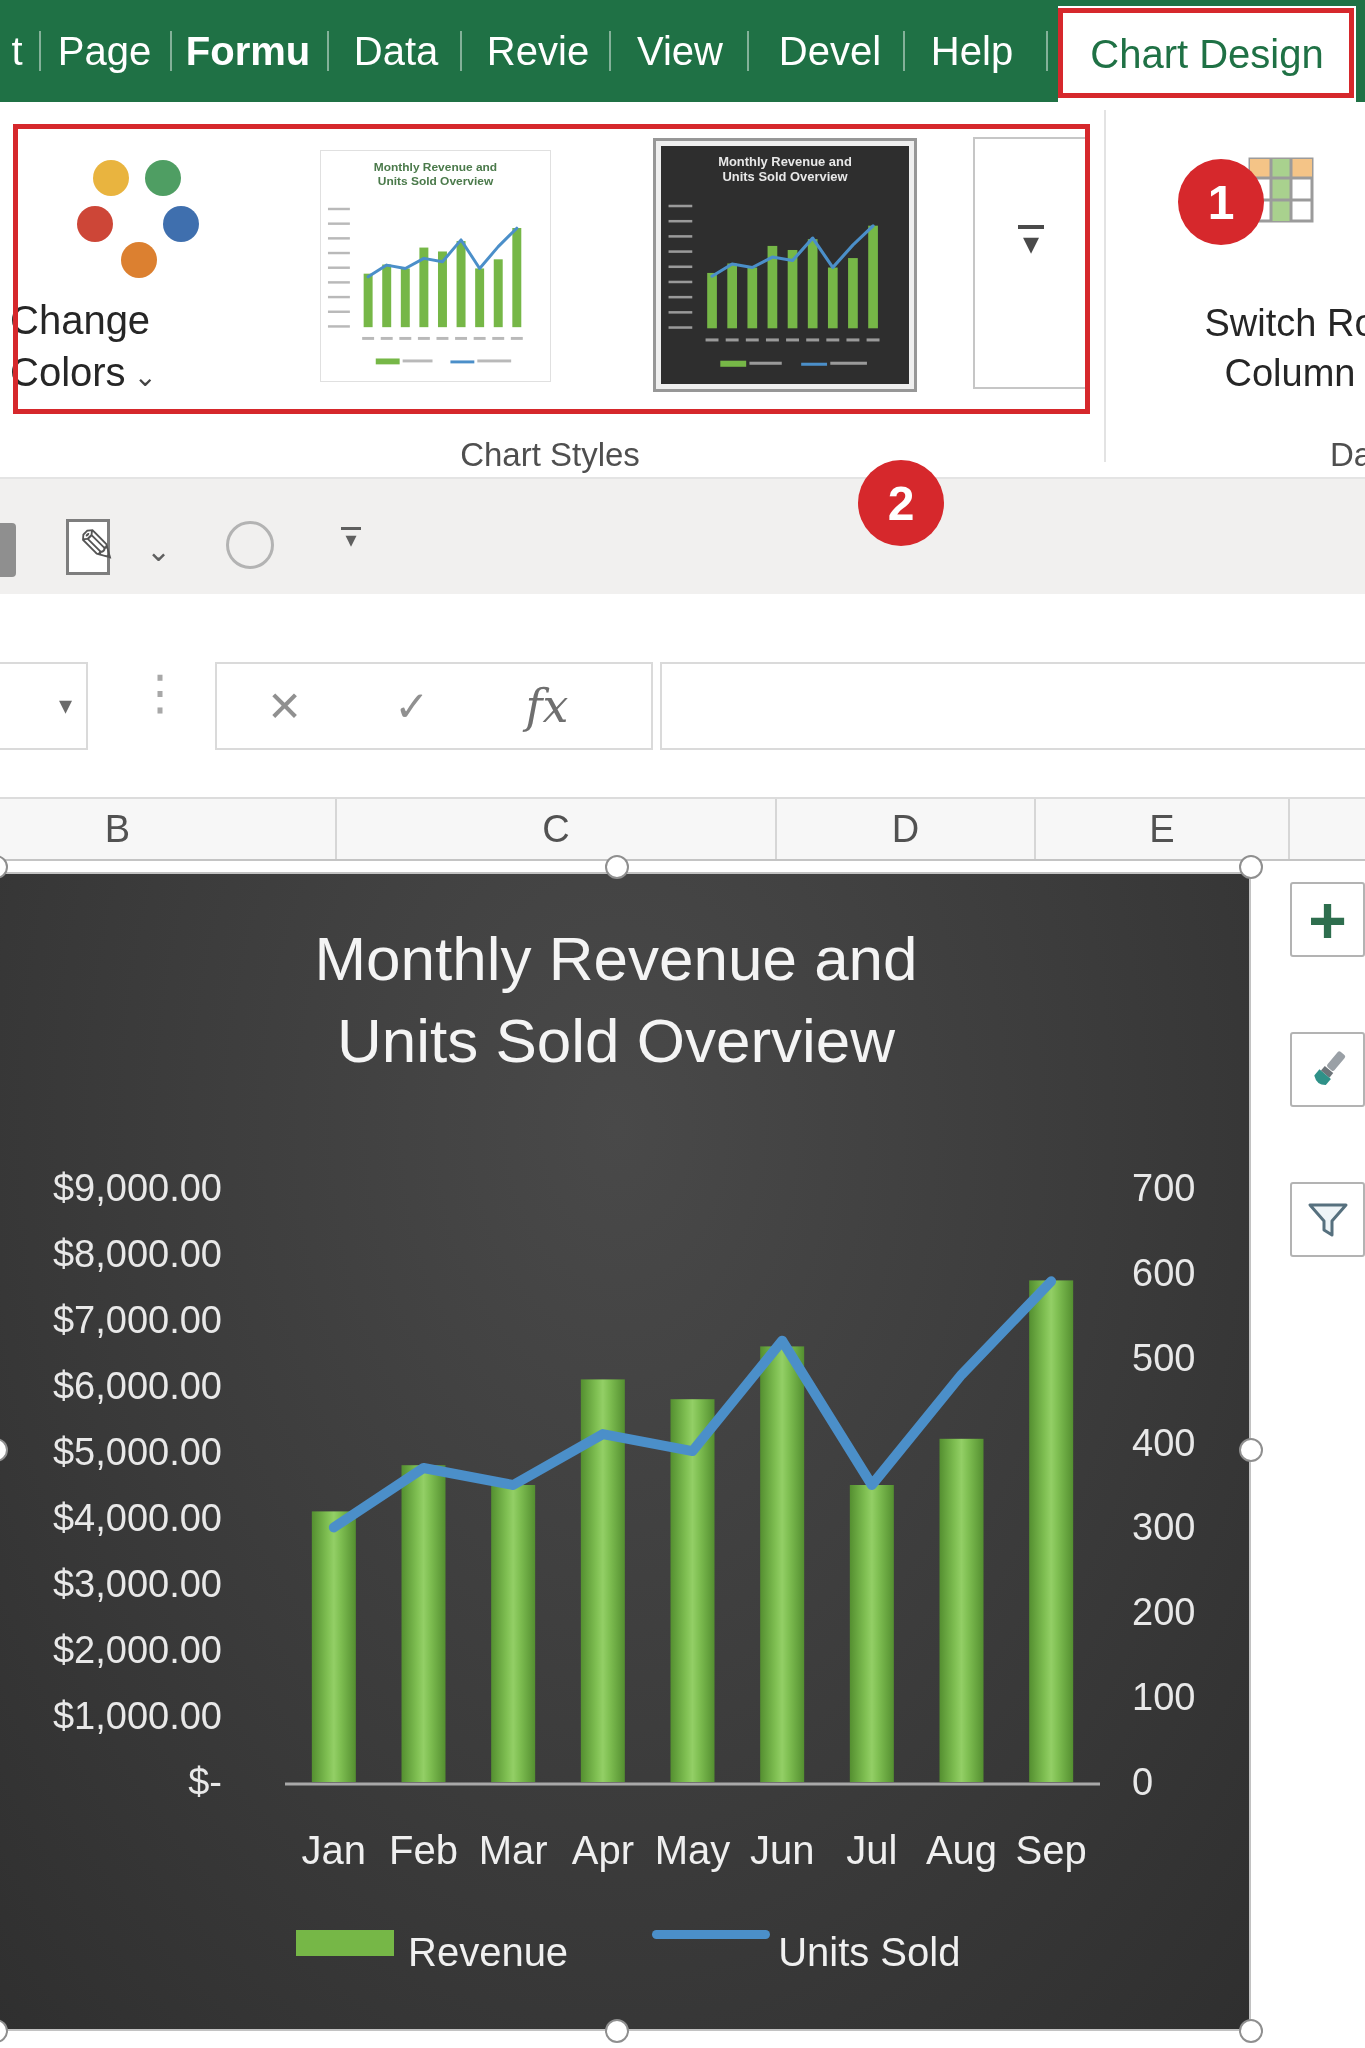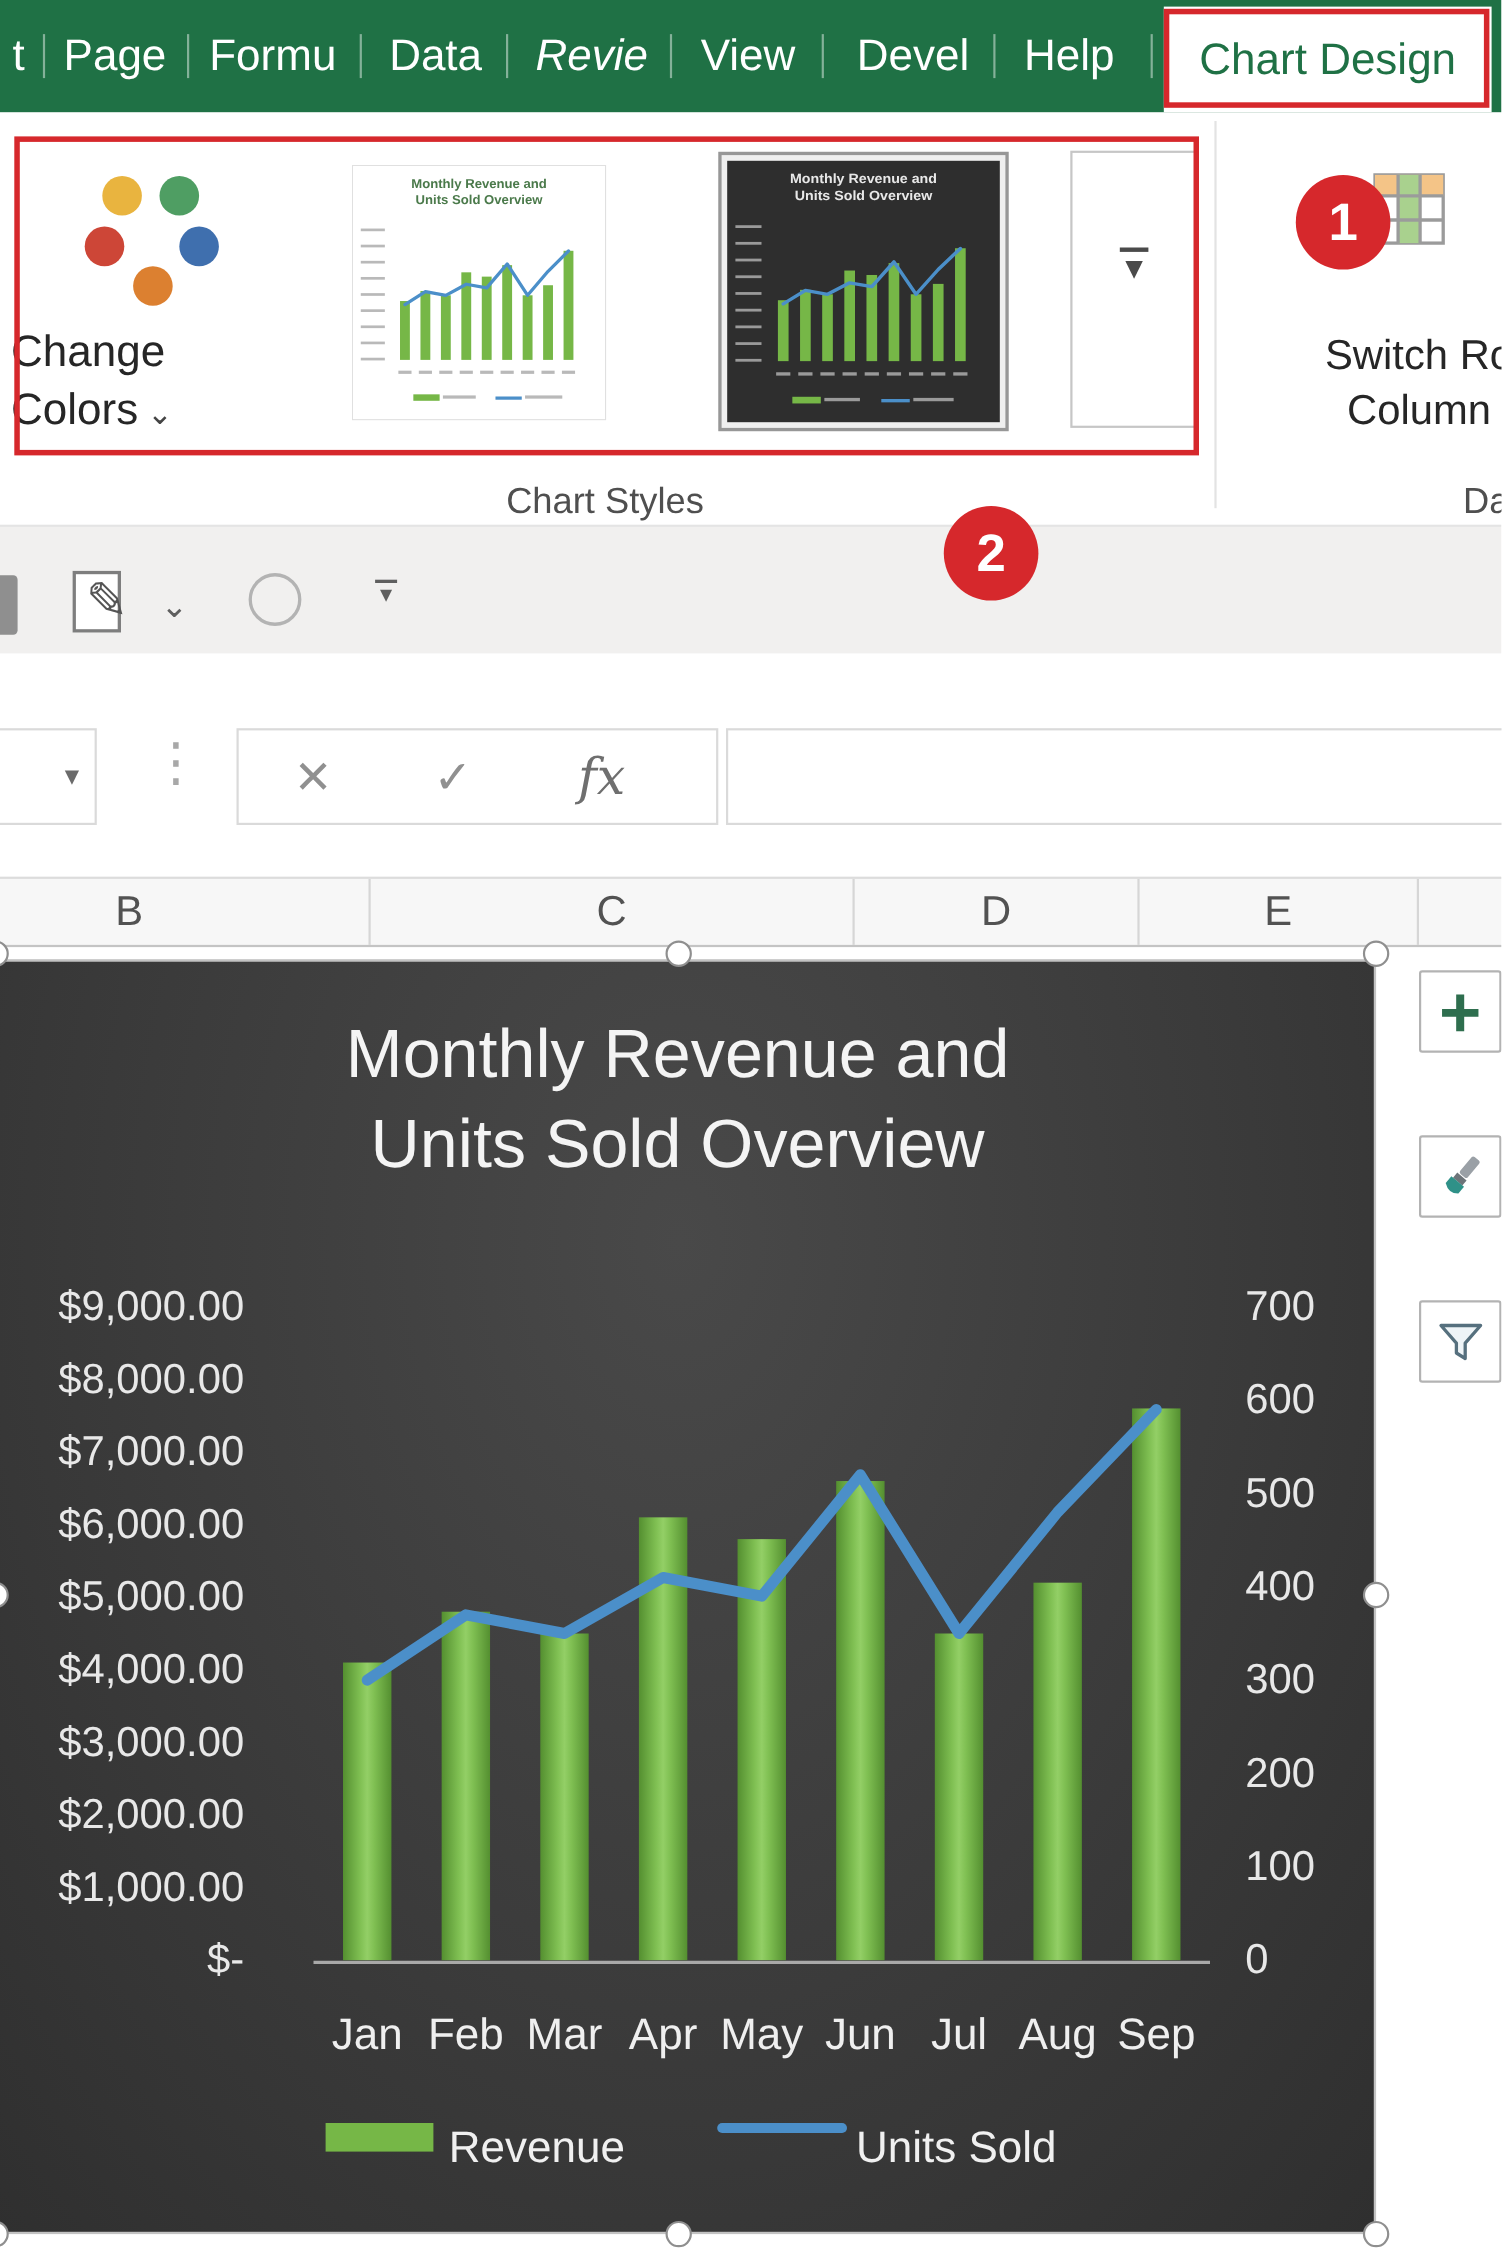--- a/index.html
+++ b/index.html
@@ -102,23 +102,23 @@
   #btn-filter{top:1182px;}
 </style>
 </head>
 <body>
 
 <div class="screen">
 
   <div id="tabbar">
       <div class="tab" style="left: 2px; width: 30px;">t</div>
       <div class="tab" style="left: 52px; width: 105px;">Page</div>
-      <div class="tab" style="left: 182px; width: 132px;">Formu</div>
+      <div class="tab" style="left: 182px; width: 132px; font-weight: bold;">Formu</div>
       <div class="tab" style="left: 338px; width: 116px;">Data</div>
-      <div class="tab" style="left: 472px; width: 132px; font-style: italic;">Revie</div>
+      <div class="tab" style="left: 472px; width: 132px;">Revie</div>
       <div class="tab" style="left: 618px; width: 124px;">View</div>
       <div class="tab" style="left: 916px; width: 112px;">Help</div>
       <div class="tab" style="left: 760px; width: 140px;">Devel</div>
       <div class="tab active" style="left: 1058px; width: 298px;">Chart Design</div>
       <div class="tabsep" style="left: 39px;"></div>
       <div class="tabsep" style="left: 170px;"></div>
       <div class="tabsep" style="left: 327px;"></div>
       <div class="tabsep" style="left: 460px;"></div>
       <div class="tabsep" style="left: 609px;"></div>
       <div class="tabsep" style="left: 747px;"></div>

